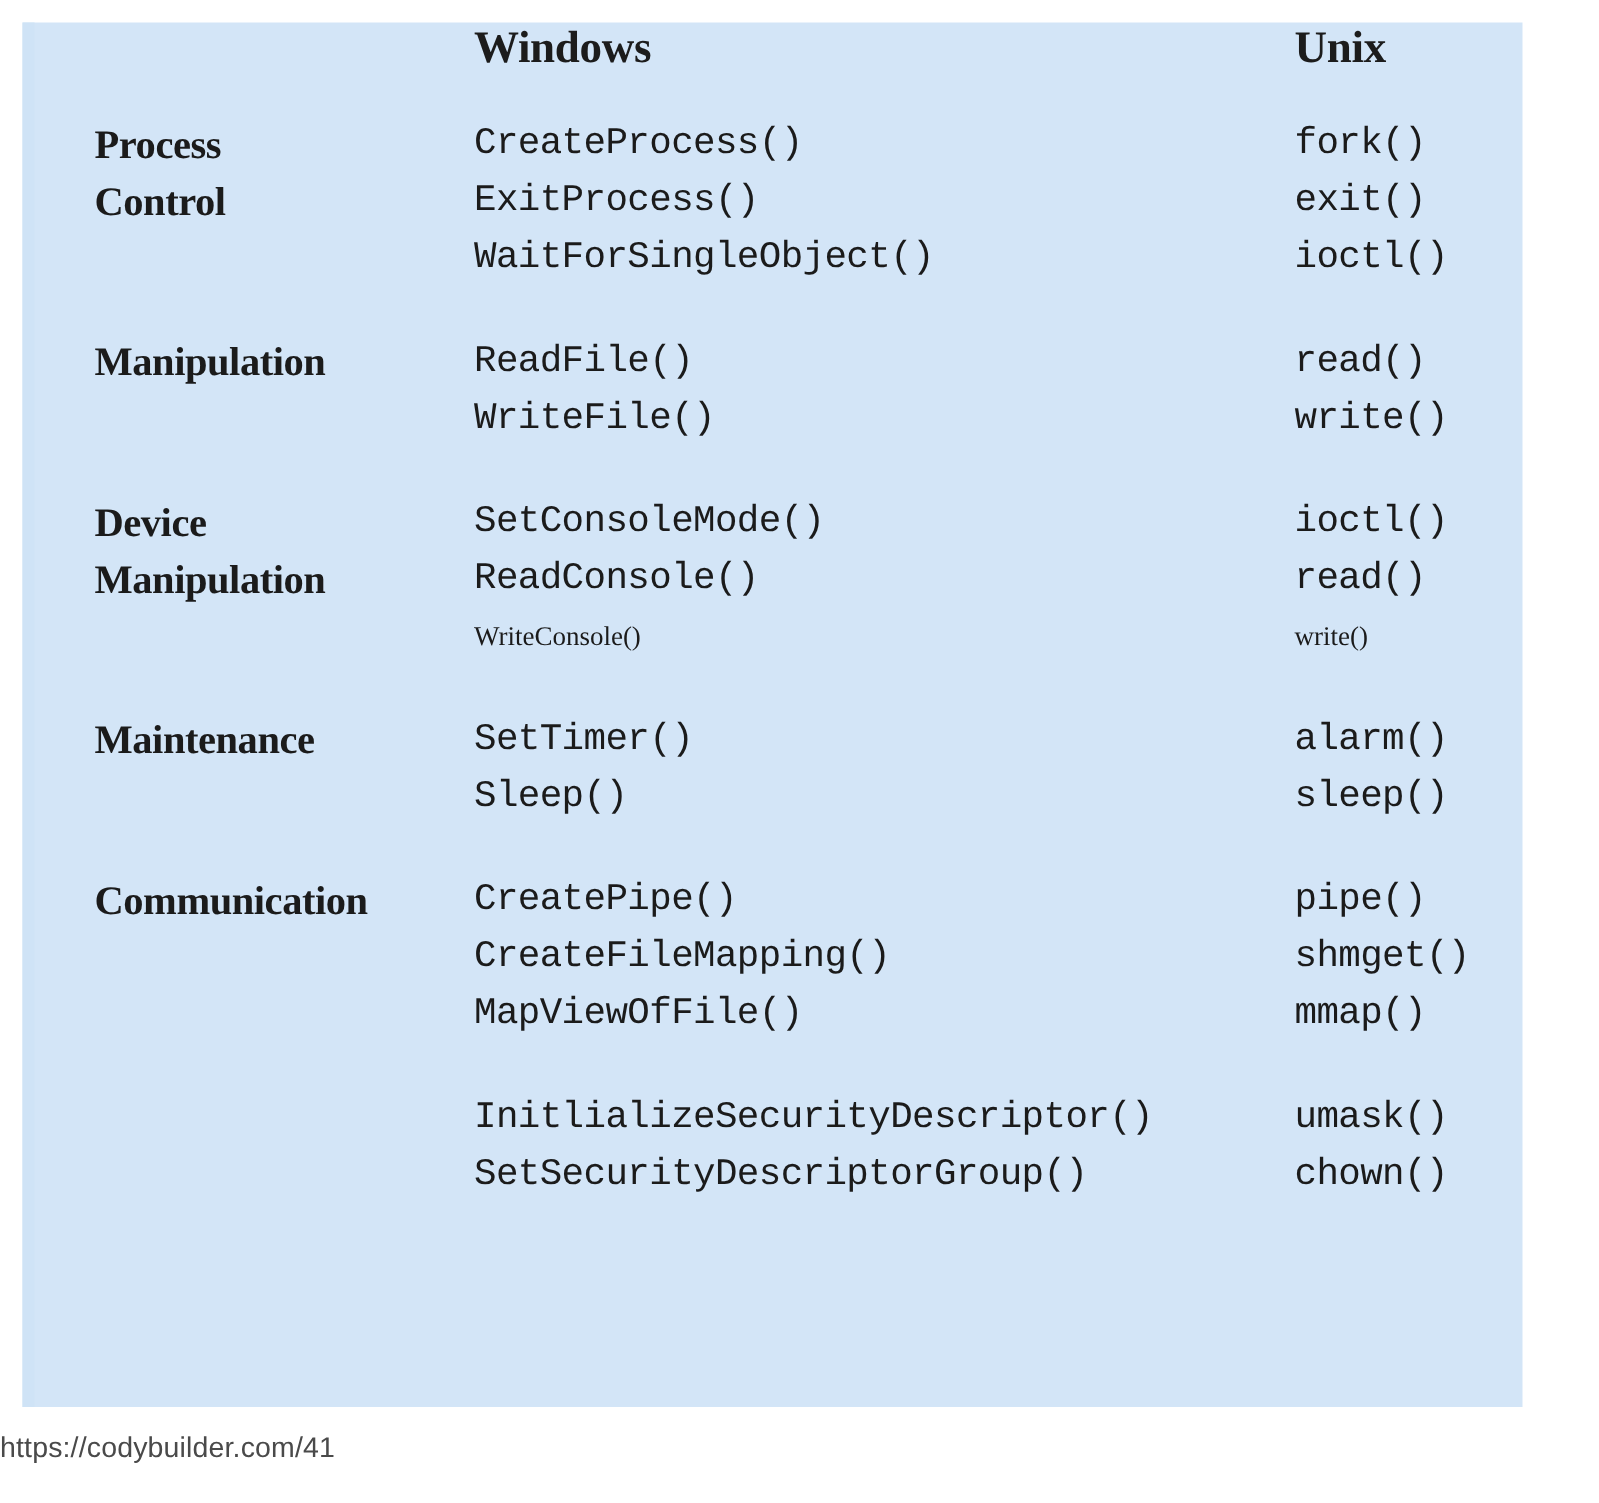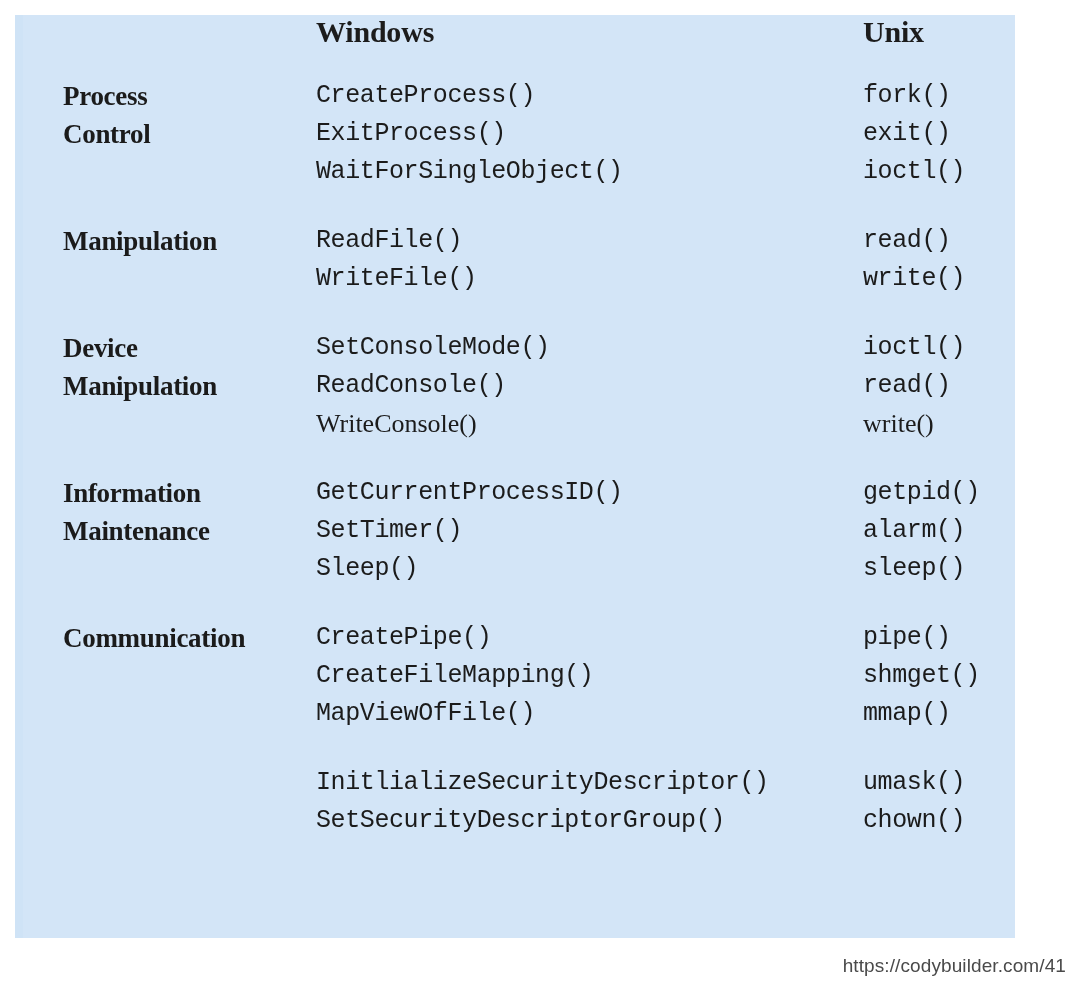--- a/index.html
+++ b/index.html
@@ -93,30 +93,30 @@
     font-size: 25px;
     padding-left: 28px;
     white-space: nowrap;
     letter-spacing: -0.4px;
   }
 
   
   tr.serif-variant td.win-cell,
   tr.serif-variant td.unix-cell {
     font-family: "Liberation Serif", "DejaVu Serif", serif;
-    font-size: 26px;
+    font-size: 18px;
     letter-spacing: 0;
   }
 
   #source-caption {
     position: absolute;
     left: 0;
     top: 955px;
     width: 1066px;
-    text-align: right;
+    text-align: left;
     font-family: "Liberation Sans", "DejaVu Sans", sans-serif;
     font-size: 19px;
     color: #4a4a4a;
     letter-spacing: 0.1px;
   }
 </style>
 </head>
 <body>
 
 <div id="figure-panel">
@@ -179,25 +179,20 @@
         </tr>
         <tr class="serif-variant">
           <td class="cat-cell"></td>
           <td class="win-cell">WriteConsole()</td>
           <td class="unix-cell">write()</td>
         </tr>
         <tr class="group-spacer">
           <td colspan="3"></td>
         </tr>
         <tr>
-          <td class="cat-cell">Information</td>
-          <td class="win-cell">GetCurrentProcessID()</td>
-          <td class="unix-cell">getpid()</td>
-        </tr>
-        <tr>
           <td class="cat-cell">Maintenance</td>
           <td class="win-cell">SetTimer()</td>
           <td class="unix-cell">alarm()</td>
         </tr>
         <tr>
           <td class="cat-cell"></td>
           <td class="win-cell">Sleep()</td>
           <td class="unix-cell">sleep()</td>
         </tr>
         <tr class="group-spacer">

